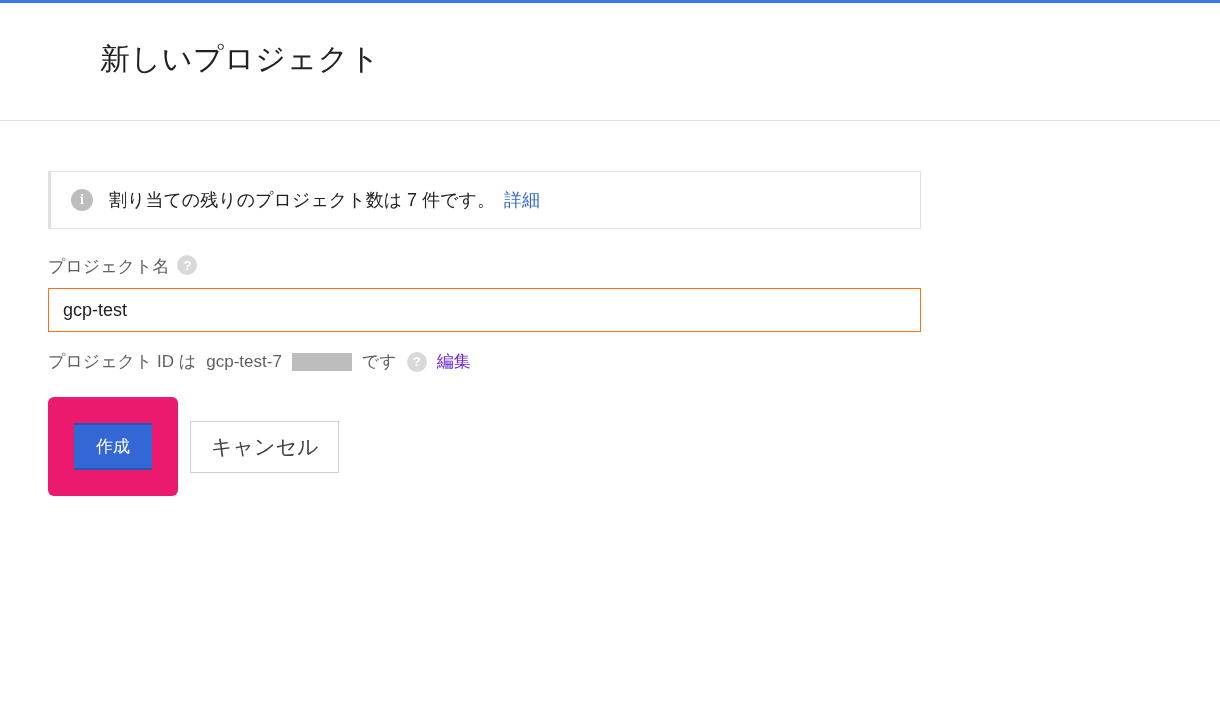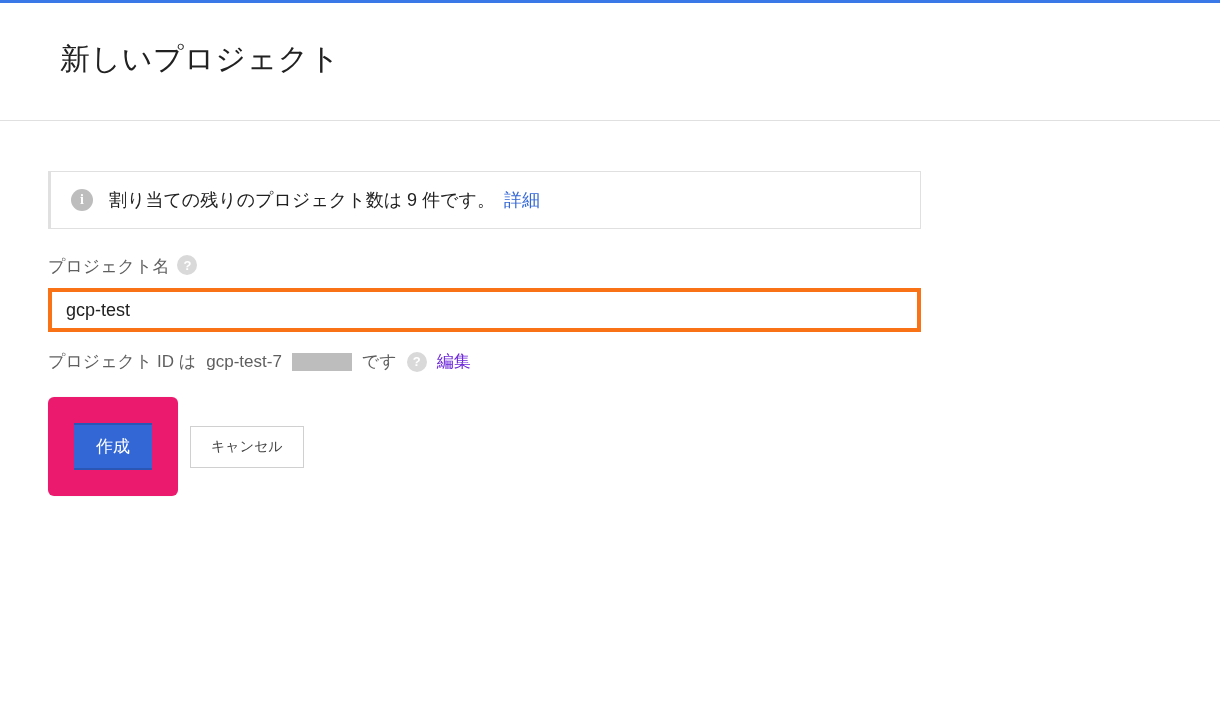--- a/index.html
+++ b/index.html
@@ -11,20 +11,21 @@
       height: 702px;
       overflow: hidden;
     }
     .top-accent {
       height: 3px;
       background: #3b78e7;
       width: 100%;
     }
     .header {
       padding: 36px 60px 40px;
+      margin-left: 40px;
     }
     .page-title {
       font-size: 30px;
       font-weight: 400;
       color: #212121;
       letter-spacing: 0.5px;
     }
     .divider {
       height: 1px;
       background: #e0e0e0;
@@ -88,21 +89,21 @@
       justify-content: center;
       font-size: 13px;
       font-weight: bold;
       cursor: pointer;
       flex-shrink: 0;
     }
     .text-input {
       margin-top: 10px;
       width: 873px;
       height: 44px;
-      border: 4px solid #f97316;
+      border: 1px solid #f97316;
       padding: 0 14px;
       font-size: 18px;
       color: #212121;
       outline: none;
       font-family: inherit;
     }
     .project-id-row {
       margin-top: 18px;
       font-size: 17px;
       color: #5f5f5f;
@@ -145,42 +146,42 @@
       font-size: 17px;
       cursor: pointer;
       font-family: inherit;
       min-width: 78px;
     }
     .btn-secondary {
       background: #fff;
       color: #424242;
       border: 1px solid #d0d0d0;
       padding: 11px 20px;
-      font-size: 14px;
+      font-size: 21px;
       cursor: pointer;
       font-family: inherit;
     }
   </style>
 </head>
 <body>
 
 <div class="top-accent"></div>
 
 <div class="header">
   <h1 class="page-title">新しいプロジェクト</h1>
 </div>
 
 <div class="divider"></div>
 
 <div class="content">
 
   <div class="quota-box">
     <span class="info-icon">i</span>
     <div class="quota-text">
-      <span>割り当ての残りのプロジェクト数は 9 件です。</span>
+      <span>割り当ての残りのプロジェクト数は 7 件です。</span>
       <span class="quota-link">詳細</span>
     </div>
   </div>
 
   <div class="field-group">
     <div class="field-label">
       <span>プロジェクト名</span>
       <span class="help-icon">?</span>
     </div>
     <input type="text" class="text-input" value="gcp-test" style="">

